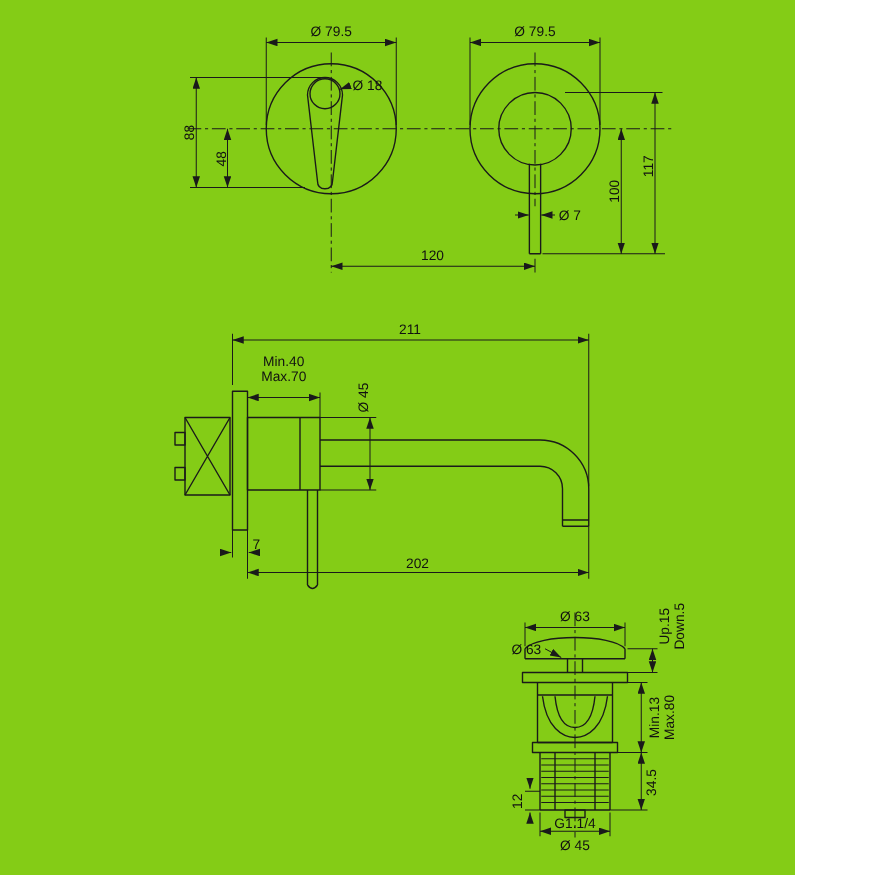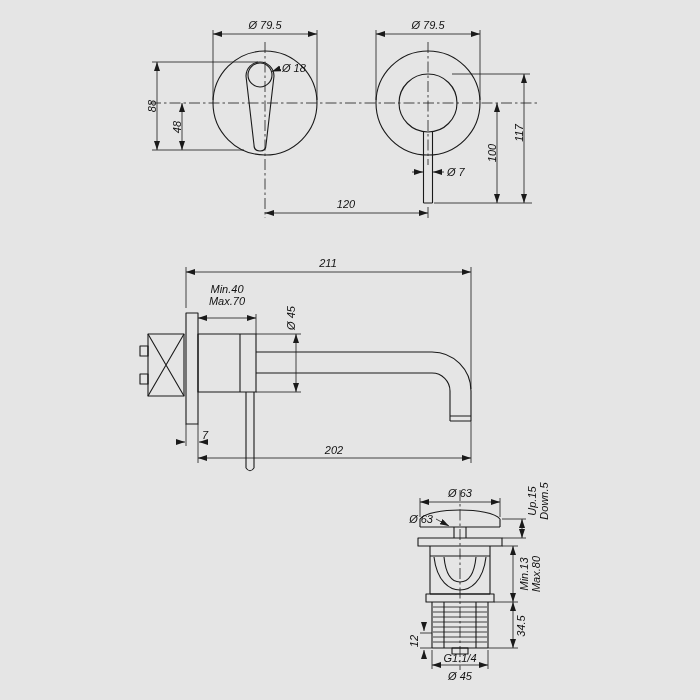--- a/index.html
+++ b/index.html
@@ -1,16 +1,16 @@
 <!DOCTYPE html>
 <html><head>
 <meta charset="utf-8">
 <style>
   html,body{margin:0;padding:0;background:#ffffff;}
-  .frame{position:relative;width:700px;height:700px;background:#e5e5e5;overflow:hidden;font-style:italic;}
+  .frame{position:relative;width:636px;height:700px;background:#84cc16;overflow:hidden;}
   svg{display:block;}
   .geo{fill:none;stroke:#1a1a1a;stroke-width:1.1;stroke-linejoin:round;}
   .dim{fill:none;stroke:#1a1a1a;stroke-width:0.8;}
   .ext{fill:none;stroke:#1a1a1a;stroke-width:0.8;}
   .cl{fill:none;stroke:#1a1a1a;stroke-width:0.8;stroke-dasharray:11 3 2.5 3;}
   .t{font-family:"Liberation Sans","DejaVu Sans",sans-serif;font-size:11px;fill:#111111;}
 </style>
 </head>
 <body>
 

